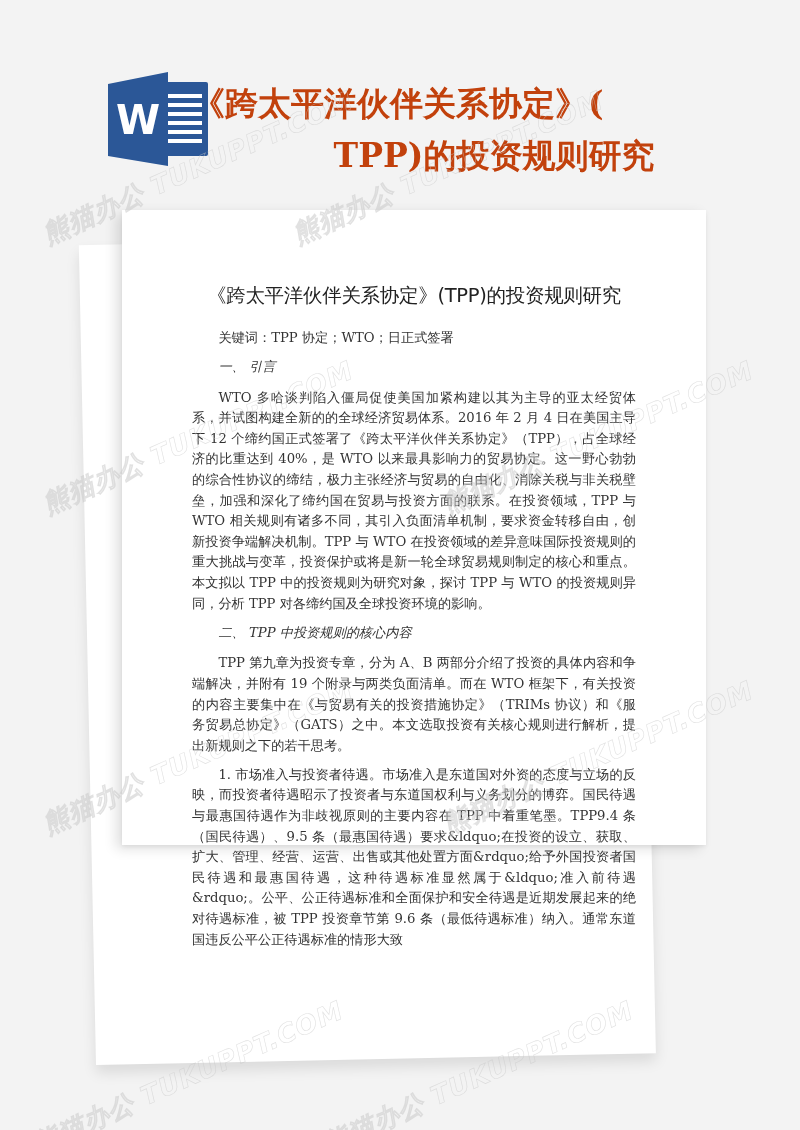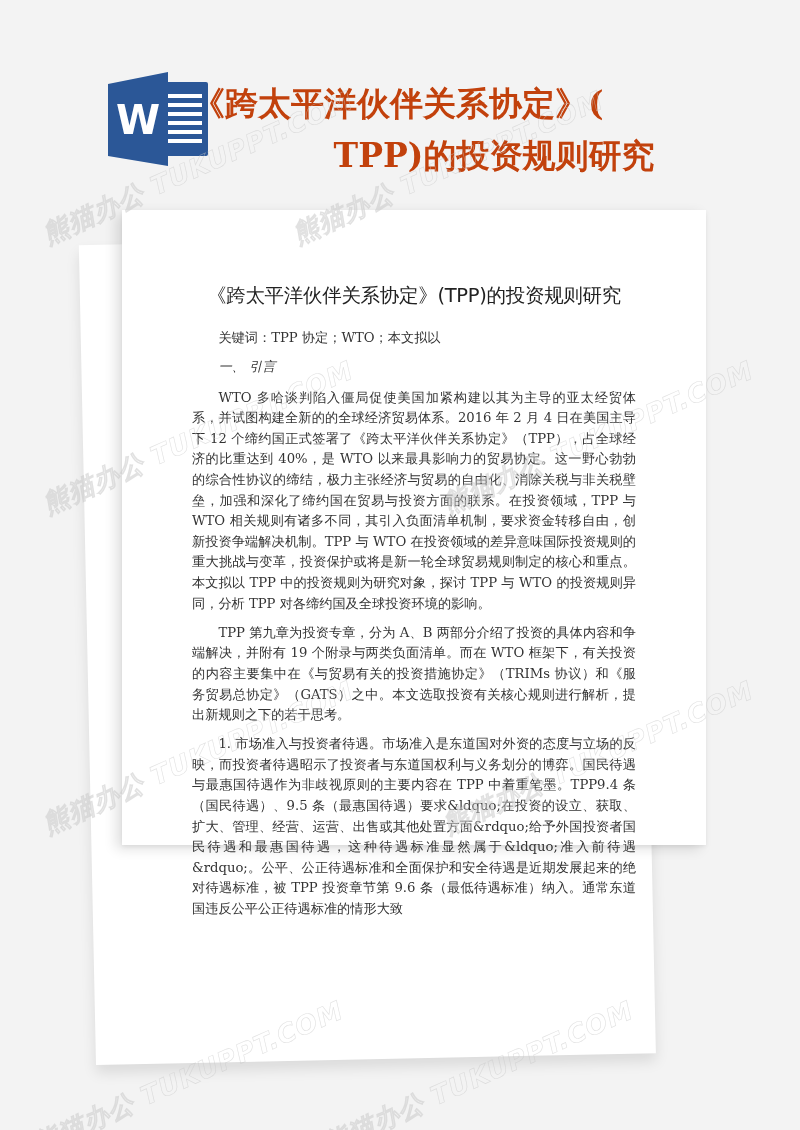--- a/index.html
+++ b/index.html
@@ -136,23 +136,24 @@
     <span class="line2" style="margin-left:92px;">TPP)的投资规则研究</span>
   </div>
 </div>
 
 <div class="page-back"></div>
 
 <div class="page-front">
   <div class="doc">
     <div class="doc-title">《跨太平洋伙伴关系协定》(TPP)的投资规则研究</div>
     <div class="doc-body">
-      <p>关键词：TPP 协定；WTO；本文拟以</p>
+      <p>关键词：TPP 协定；WTO；日正式签署</p>
       <p class="heading">一、 引言</p>
       <p>WTO 多哈谈判陷入僵局促使美国加紧构建以其为主导的亚太经贸体系，并试图构建全新的的全球经济贸易体系。2016 年 2 月 4 日在美国主导下 12 个缔约国正式签署了《跨太平洋伙伴关系协定》（TPP），占全球经济的比重达到 40%，是 WTO 以来最具影响力的贸易协定。这一野心勃勃的综合性协议的缔结，极力主张经济与贸易的自由化、消除关税与非关税壁垒，加强和深化了缔约国在贸易与投资方面的联系。在投资领域，TPP 与 WTO 相关规则有诸多不同，其引入负面清单机制，要求资金转移自由，创新投资争端解决机制。TPP 与 WTO 在投资领域的差异意味国际投资规则的重大挑战与变革，投资保护或将是新一轮全球贸易规则制定的核心和重点。本文拟以 TPP 中的投资规则为研究对象，探讨 TPP 与 WTO 的投资规则异同，分析 TPP 对各缔约国及全球投资环境的影响。</p>
+      <p class="heading">二、 TPP 中投资规则的核心内容</p>
       <p>TPP 第九章为投资专章，分为 A、B 两部分介绍了投资的具体内容和争端解决，并附有 19 个附录与两类负面清单。而在 WTO 框架下，有关投资的内容主要集中在《与贸易有关的投资措施协定》（TRIMs 协议）和《服务贸易总协定》（GATS）之中。本文选取投资有关核心规则进行解析，提出新规则之下的若干思考。</p>
       <p>1. 市场准入与投资者待遇。市场准入是东道国对外资的态度与立场的反映，而投资者待遇昭示了投资者与东道国权利与义务划分的博弈。国民待遇与最惠国待遇作为非歧视原则的主要内容在 TPP 中着重笔墨。TPP9.4 条（国民待遇）、9.5 条（最惠国待遇）要求&amp;ldquo;在投资的设立、获取、扩大、管理、经营、运营、出售或其他处置方面&amp;rdquo;给予外国投资者国民待遇和最惠国待遇，这种待遇标准显然属于&amp;ldquo;准入前待遇&amp;rdquo;。公平、公正待遇标准和全面保护和安全待遇是近期发展起来的绝对待遇标准，被 TPP 投资章节第 9.6 条（最低待遇标准）纳入。通常东道国违反公平公正待遇标准的情形大致</p>
     </div>
   </div>
 </div>
 
 <div class="watermark" style="left:30px; top:150px;">熊猫办公 TUKUPPT.COM</div>
 <div class="watermark" style="left:280px; top:150px;">熊猫办公 TUKUPPT.COM</div>
 <div class="watermark" style="left:30px; top:420px;">熊猫办公 TUKUPPT.COM</div>
 <div class="watermark" style="left:430px; top:420px;">熊猫办公 TUKUPPT.COM</div>

